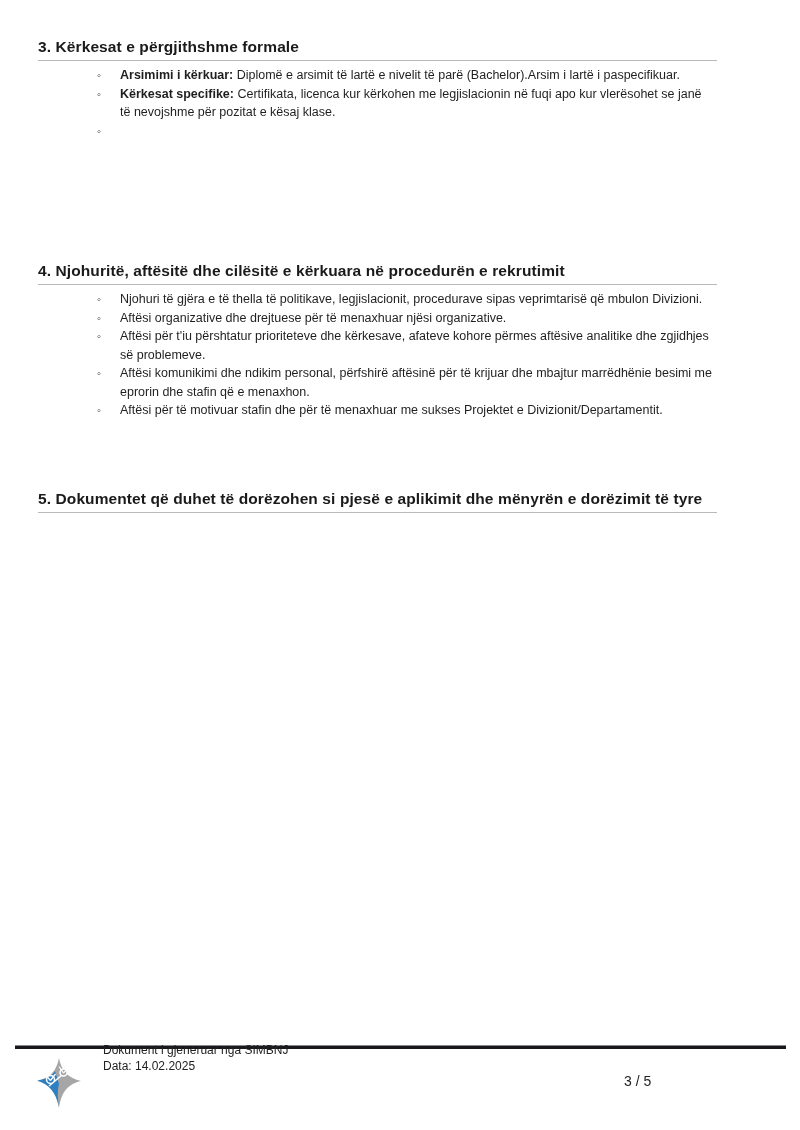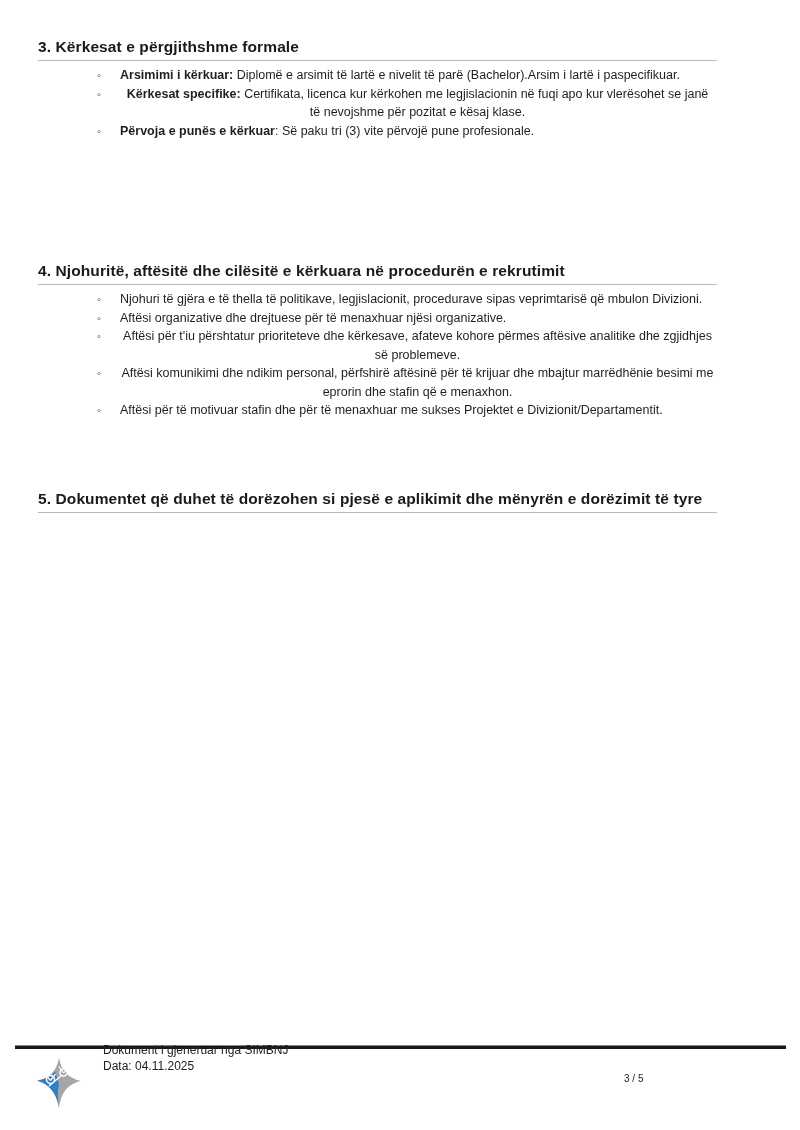--- a/index.html
+++ b/index.html
@@ -50,21 +50,21 @@
     color:var(--body_text);
     font-size:12.5px;
     line-height:18.5px;
   }
   .bullet-marker{
     flex:0 0 23px;
     font-size:11px;
     line-height:18.5px;
     color:var(--body_text);
   }
-  .bullet-text{max-width:595px;text-align:center;}
+  .bullet-text{max-width:595px;}
   .bullet-bold{font-weight:bold;}
   footer{position:absolute;left:0;top:0;width:800px;height:0;}
   .footer-bar{
     position:absolute;
     left:15px;top:1045px;width:771px;height:4px;
     background:linear-gradient(to bottom,#8a8a8a 0 1px,var(--footer_bar) 1px 100%);
   }
   .footer-logo{
     position:absolute;
     left:37px;top:1058px;width:44px;height:50px;
@@ -73,21 +73,21 @@
   .logo-blue{fill:var(--logo_blue);}
   .footer-text{
     position:absolute;
     left:103px;top:1042px;
     font-size:12px;line-height:16px;
     color:var(--footer_text);
   }
   .page-number{
     position:absolute;
     left:624px;top:1073px;
-    font-size:10px;
+    font-size:14px;
     color:var(--footer_text);
   }
 </style>
 </head>
 <body>
 
 <main class="page">
 
   <div class="content" id="sections">
   <section class="doc-section">
@@ -98,21 +98,20 @@
     <span class="bullet-text"><b class="bullet-bold">Arsimimi i kërkuar:</b><span class="bullet-rest"> Diplomë e arsimit të lartë e nivelit të parë (Bachelor).Arsim i lartë i paspecifikuar.</span></span>
   </li>
 
   <li class="bullet-item">
     <span class="bullet-marker">◦</span>
     <span class="bullet-text"><b class="bullet-bold">Kërkesat specifike:</b><span class="bullet-rest"> Certifikata, licenca kur kërkohen me legjislacionin në fuqi apo kur vlerësohet se janë të nevojshme për pozitat e kësaj klase.</span></span>
   </li>
 
   <li class="bullet-item">
     <span class="bullet-marker">◦</span>
-    <span class="bullet-text"><b class="bullet-bold">Përvoja e punës e kërkuar</b><span class="bullet-rest">: Së paku tri (3) vite përvojë pune profesionale.</span></span>
   </li>
 </ul>
   </section>
 
   <section class="doc-section">
     <h2 class="section-heading">4. Njohuritë, aftësitë dhe cilësitë e kërkuara në procedurën e rekrutimit</h2>
     <ul class="bullet-list">
   <li class="bullet-item">
     <span class="bullet-marker">◦</span>
     <span class="bullet-text"><b class="bullet-bold"></b><span class="bullet-rest">Njohuri të gjëra e të thella të politikave, legjislacionit, procedurave sipas veprimtarisë që mbulon Divizioni.</span></span>
@@ -154,19 +153,19 @@
       <path class="logo-blue" d="M1 45 C20 42 30 36 36 26 L44 52 C40 68 42 84 44 99 C38 68 24 53 1 45 Z"></path>
       <path d="M24 56 L50 34" stroke="#ffffff" stroke-width="3" fill="none"></path>
       <circle class="logo-blue" cx="27" cy="43" r="8" stroke="#ffffff" stroke-width="3"></circle>
       <circle class="logo-gray" cx="53" cy="29" r="7" stroke="#ffffff" stroke-width="3"></circle>
       <path d="M17 34 L27 45 M37 32 L27 45" stroke="#ffffff" stroke-width="2.5" fill="none"></path>
       <path d="M44 17 L53 30 M62 20 L53 30" stroke="#ffffff" stroke-width="2.5" fill="none"></path>
     </svg>
 
     <div class="footer-text">
       <div>Dokument i gjeneruar nga SIMBNJ</div>
-      <div>Data: 04.11.2025</div>
+      <div>Data: 14.02.2025</div>
     </div>
 
     <div class="page-number">3 / 5</div>
   </footer>
 
 </main>
 
 </body></html>

